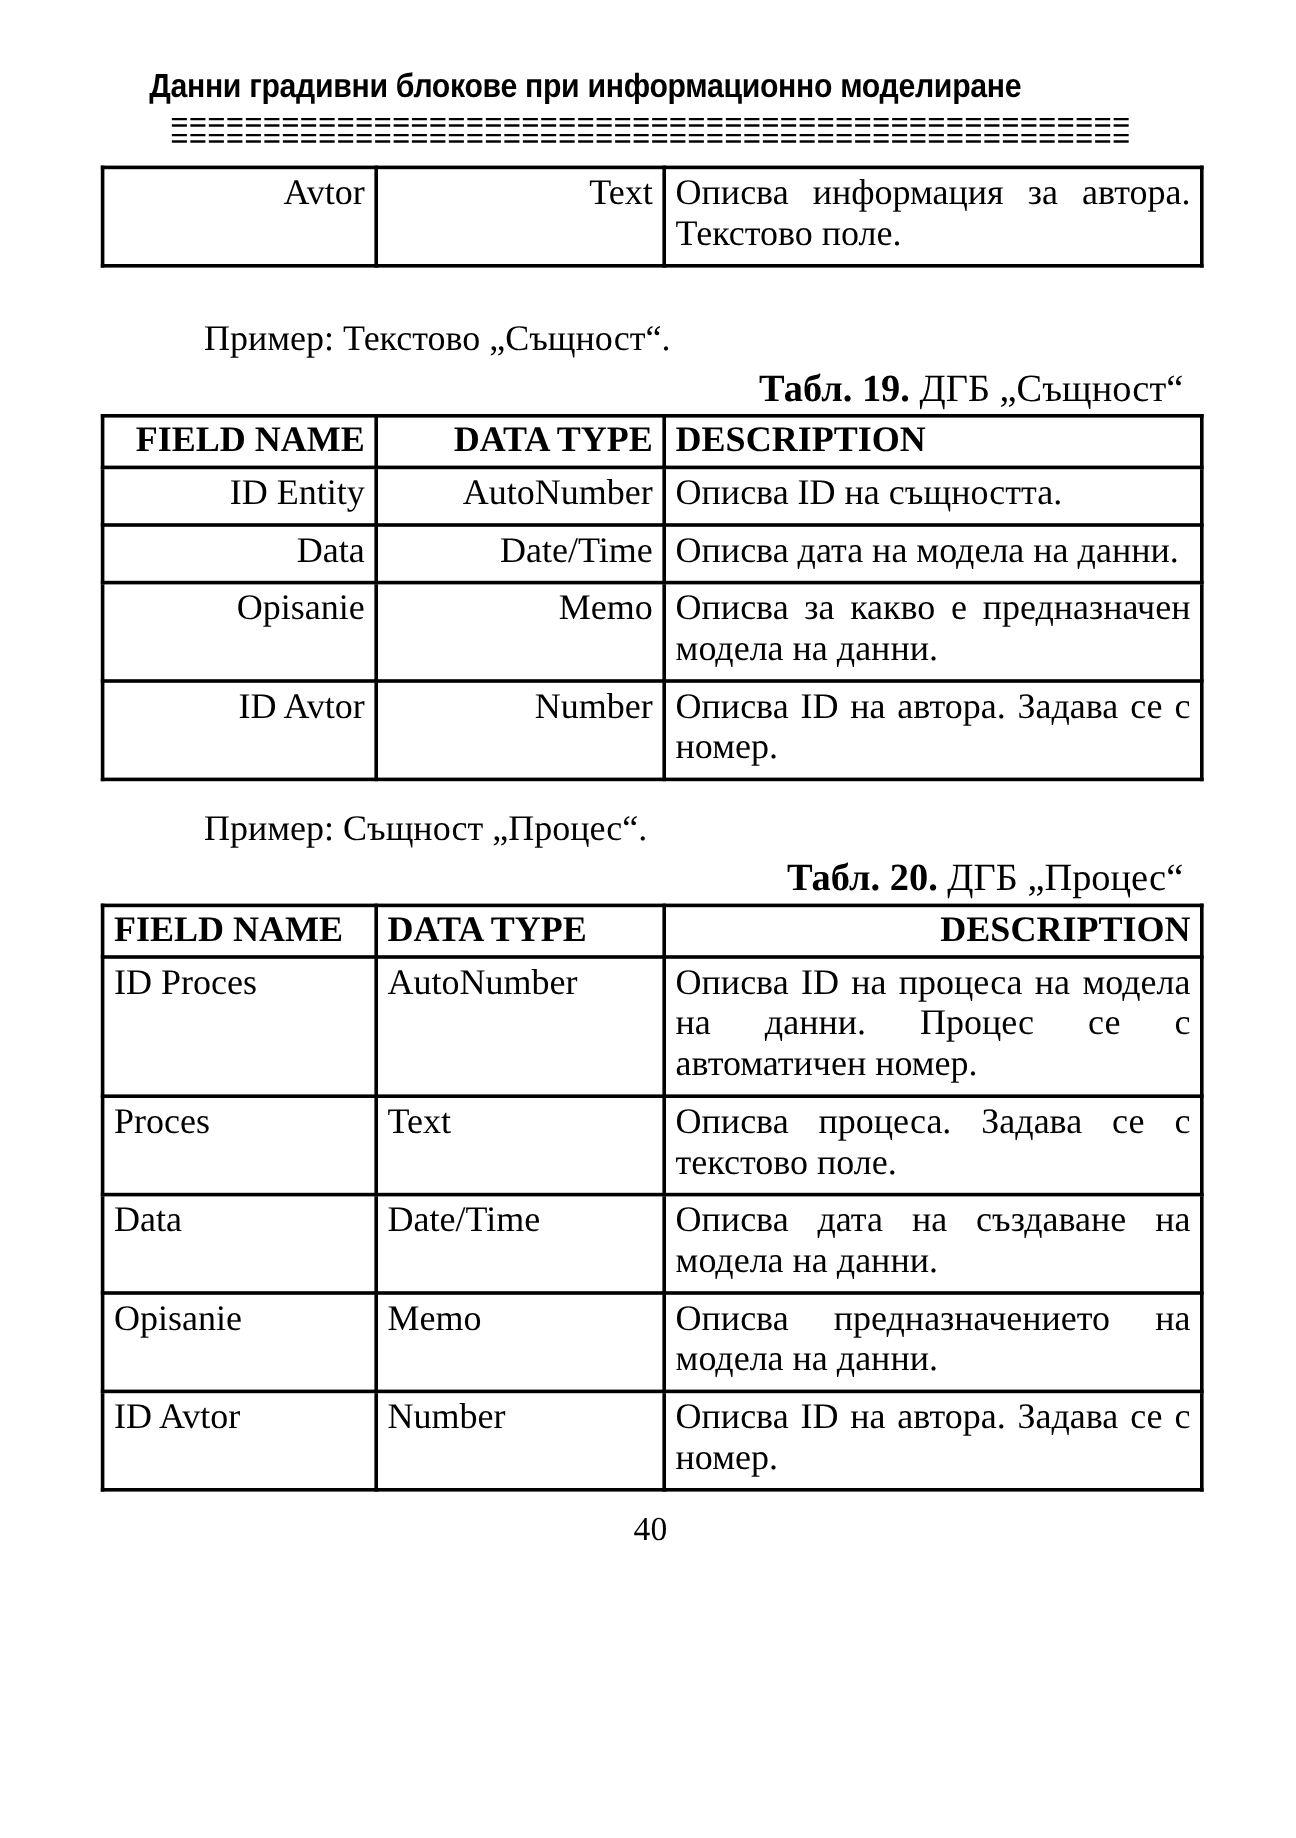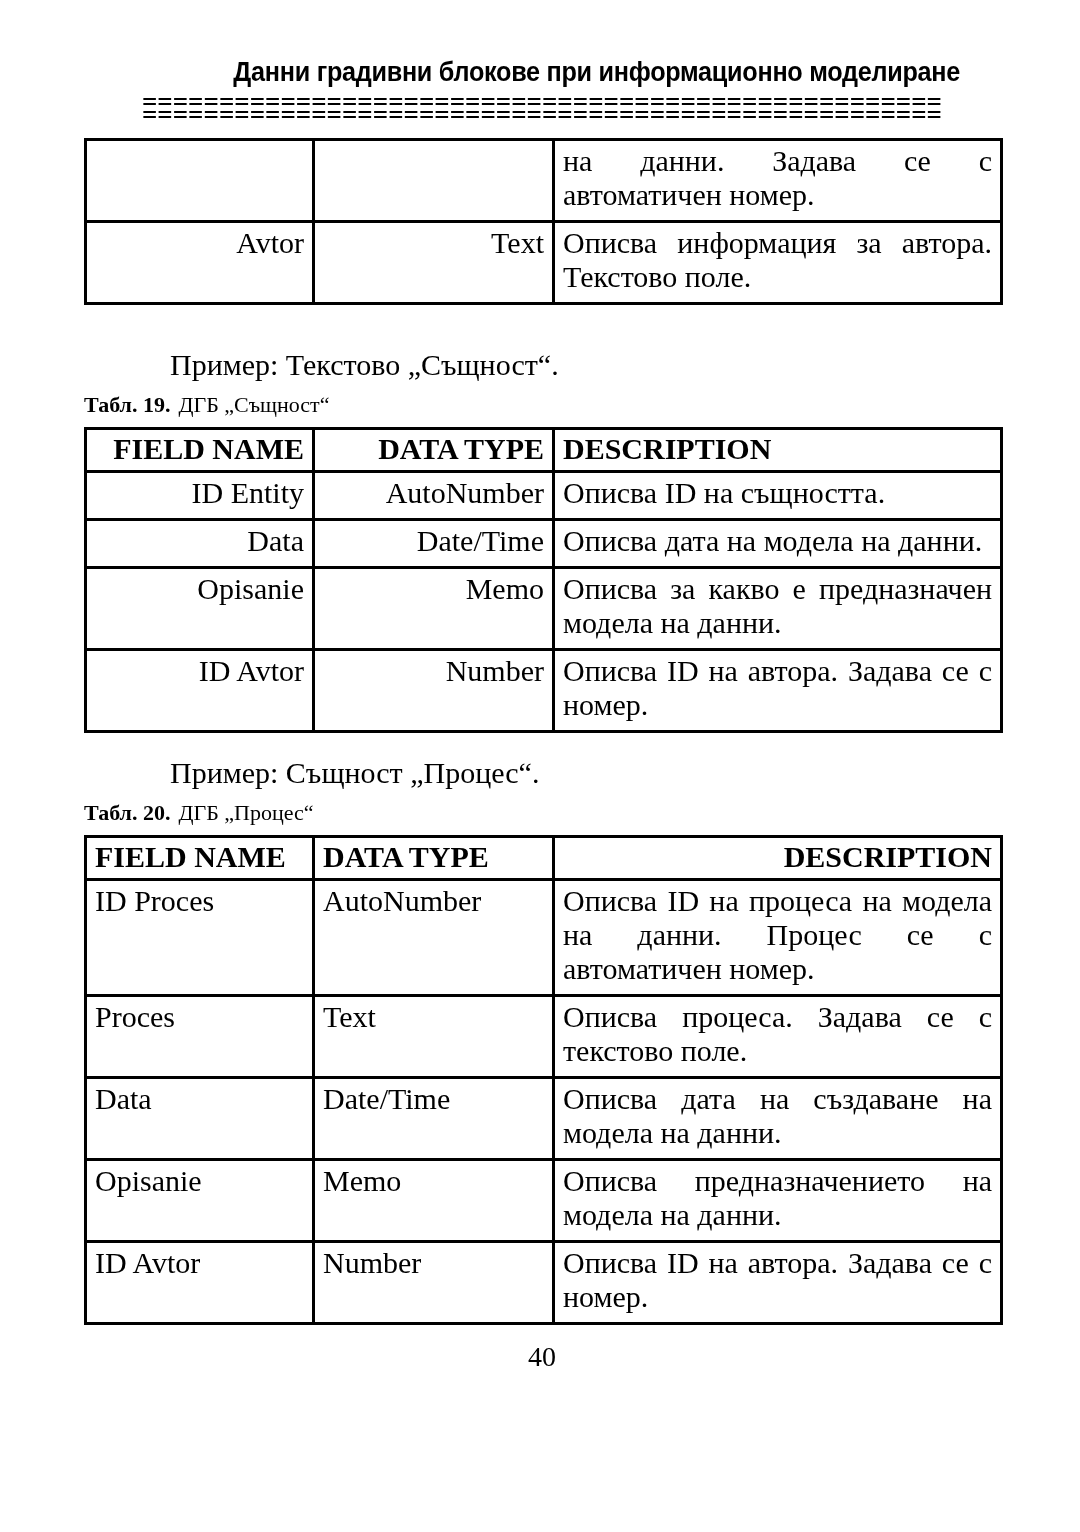--- a/index.html
+++ b/index.html
@@ -7,21 +7,21 @@
   body {
     width: 1080px; height: 1532px;
     background: #ffffff; color: #000000;
     font-family: "Liberation Serif", serif;
     overflow: hidden;
   }
   .page { padding: 56px 80px 0 84px; }
 
   
   .header-title {
-    text-align: right;
+    text-align: left;
     margin: 0 0 8px 0;
   }
   .header-title span {
     display: inline-block;
     font-family: "Liberation Sans", sans-serif;
     font-size: 28px; font-weight: bold;
     transform: scaleX(0.90);
     transform-origin: center;
     letter-spacing: -0.3px;
   }
@@ -65,22 +65,23 @@
 
   
   .example {
     font-size: 30px;
     line-height: 36px;
     padding-left: 86px;
     margin: 42px 0 4px 0;
   }
   .example.tight { margin-top: 22px; }
   .caption {
-    font-size: 22px;
+    font-size: 32px;
     line-height: 36px;
+    text-align: right;
     padding-right: 14px;
     margin: 0 0 4px 0;
   }
   .caption .bold { font-weight: bold; margin-right: 8px; }
 
   .footer {
     text-align: center;
     font-size: 28px;
     margin-top: 16px;
   }
@@ -99,25 +100,20 @@
   </div>
 
   <table class="doc-table">
     <colgroup>
         <col class="col-field">
         <col class="col-type">
         <col class="col-desc">
       </colgroup>
     <tbody>
       <tr>
-        <td class="t-center"></td>
-        <td class="t-center"></td>
-        <td class="desc">на данни. Задава се с автоматичен номер.</td>
-      </tr>
-      <tr>
         <td class="t-center">Avtor</td>
         <td class="t-center">Text</td>
         <td class="desc">Описва информация за автора. Текстово поле.</td>
       </tr>
     </tbody>
   </table>
 
   <div class="example">Пример: Текстово „Същност“.</div>
   <div class="caption">
     <span class="bold">Табл. 19.</span><span>ДГБ „Същност“</span>

